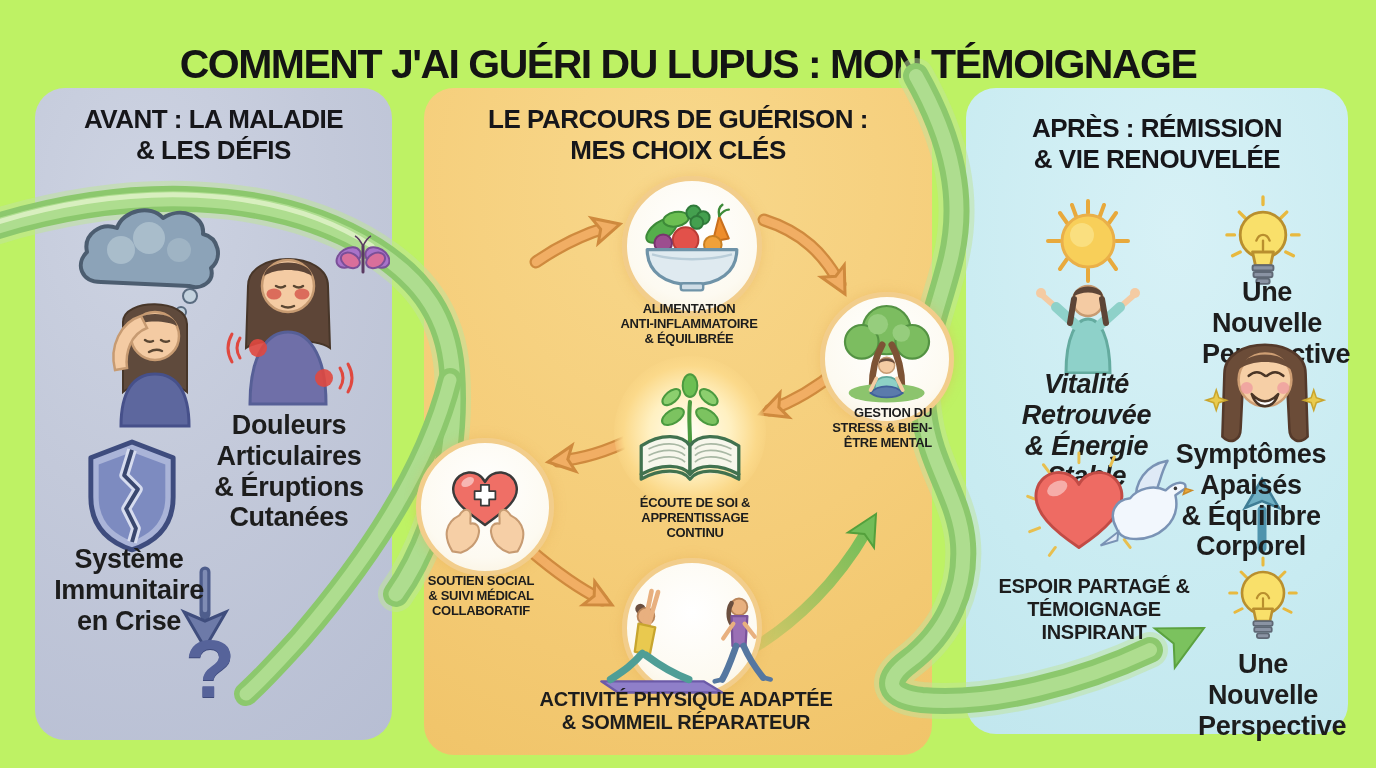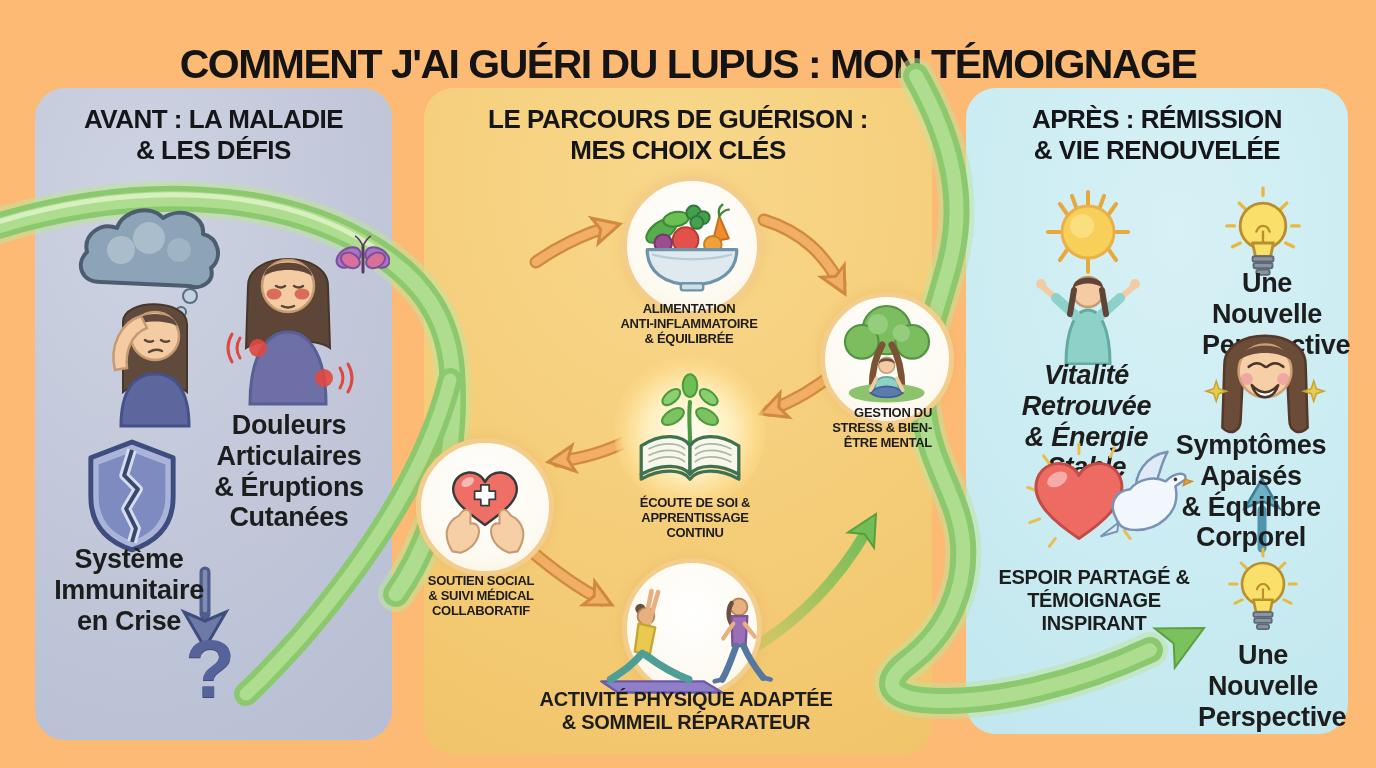--- a/index.html
+++ b/index.html
@@ -1,16 +1,16 @@
 <!DOCTYPE html>
 <html><head>
 <meta charset="utf-8">
 <style>
   html,body{margin:0;padding:0;background:#ffffff;}
-  .canvas{position:relative;width:1376px;height:768px;background:#fdba74;overflow:hidden;
+  .canvas{position:relative;width:1376px;height:768px;background:#bef264;overflow:hidden;
           font-family:"Liberation Sans",sans-serif;color:#1d1d1d;}
   .title{position:absolute;top:14px;left:0;right:0;text-align:center;
          font-size:41px;font-weight:800;letter-spacing:-1.5px;color:#141414;white-space:pre-line;}
   .panel{position:absolute;border-radius:30px;}
   .panel-before{left:35px;top:88px;width:357px;height:652px;
       background:radial-gradient(120% 100% at 30% 18%,#cdd3e2 0%,#c3c9da 45%,#b7bed3 100%);}
   .panel-journey{left:424px;top:88px;width:508px;height:667px;
       background:radial-gradient(125% 110% at 50% 14%,#f8d88c 0%,#f5cd79 50%,#efc164 100%);}
   .panel-after{left:966px;top:88px;width:382px;height:646px;
       background:radial-gradient(125% 110% at 55% 22%,#d7f1f6 0%,#c8ebf1 55%,#bde4ec 100%);}
@@ -273,21 +273,21 @@
         <path d="M152,46 L141,62 M164,46 L175,60" stroke="#e8b07f" stroke-width="4.5" stroke-linecap="round"></path>
         <path d="M155,70 C150,84 146,96 140,106 M163,70 C169,84 176,94 184,104" stroke="#5577a0" stroke-width="7" fill="none" stroke-linecap="round"></path>
         <path d="M140,106 L132,108 M184,104 L192,106" stroke="#5577a0" stroke-width="5" stroke-linecap="round"></path>
       </svg>
       <div class="lbl s20" style="left:92px;top:600px;width:340px;">ACTIVITÉ PHYSIQUE ADAPTÉE
 &amp; SOMMEIL RÉPARATEUR</div>
     </div>
   </div>
 
   <div class="content">
-    <div style="position:absolute;left:966px;top:88px;width:382px;height:646px;">
+    <div style="position:absolute;left:966px;top:97px;width:382px;height:646px;">
       <div class="panel-header">APRÈS : RÉMISSION
 &amp; VIE RENOUVELÉE</div>
 
       <svg class="icon" style="left:42px;top:102px;" width="160" height="175" viewBox="0 0 160 175">
         <g stroke="#e8a93c" stroke-width="4" stroke-linecap="round">
           <path d="M80,2 V14 M80,70 V82 M40,42 H52 M108,42 H120 M52,14 L59,24 M108,14 L101,24 M52,70 L59,60 M108,70 L101,60 M64,6 L68,17 M96,6 L92,17"></path>
         </g>
         <circle cx="80" cy="42" r="26" fill="#f8cf59" stroke="#eab049" stroke-width="3"></circle>
         <circle cx="74" cy="36" r="12" fill="#fadf7f"></circle>
         <path d="M66,124 L34,96" stroke="#f4cba3" stroke-width="6" stroke-linecap="round"></path>

